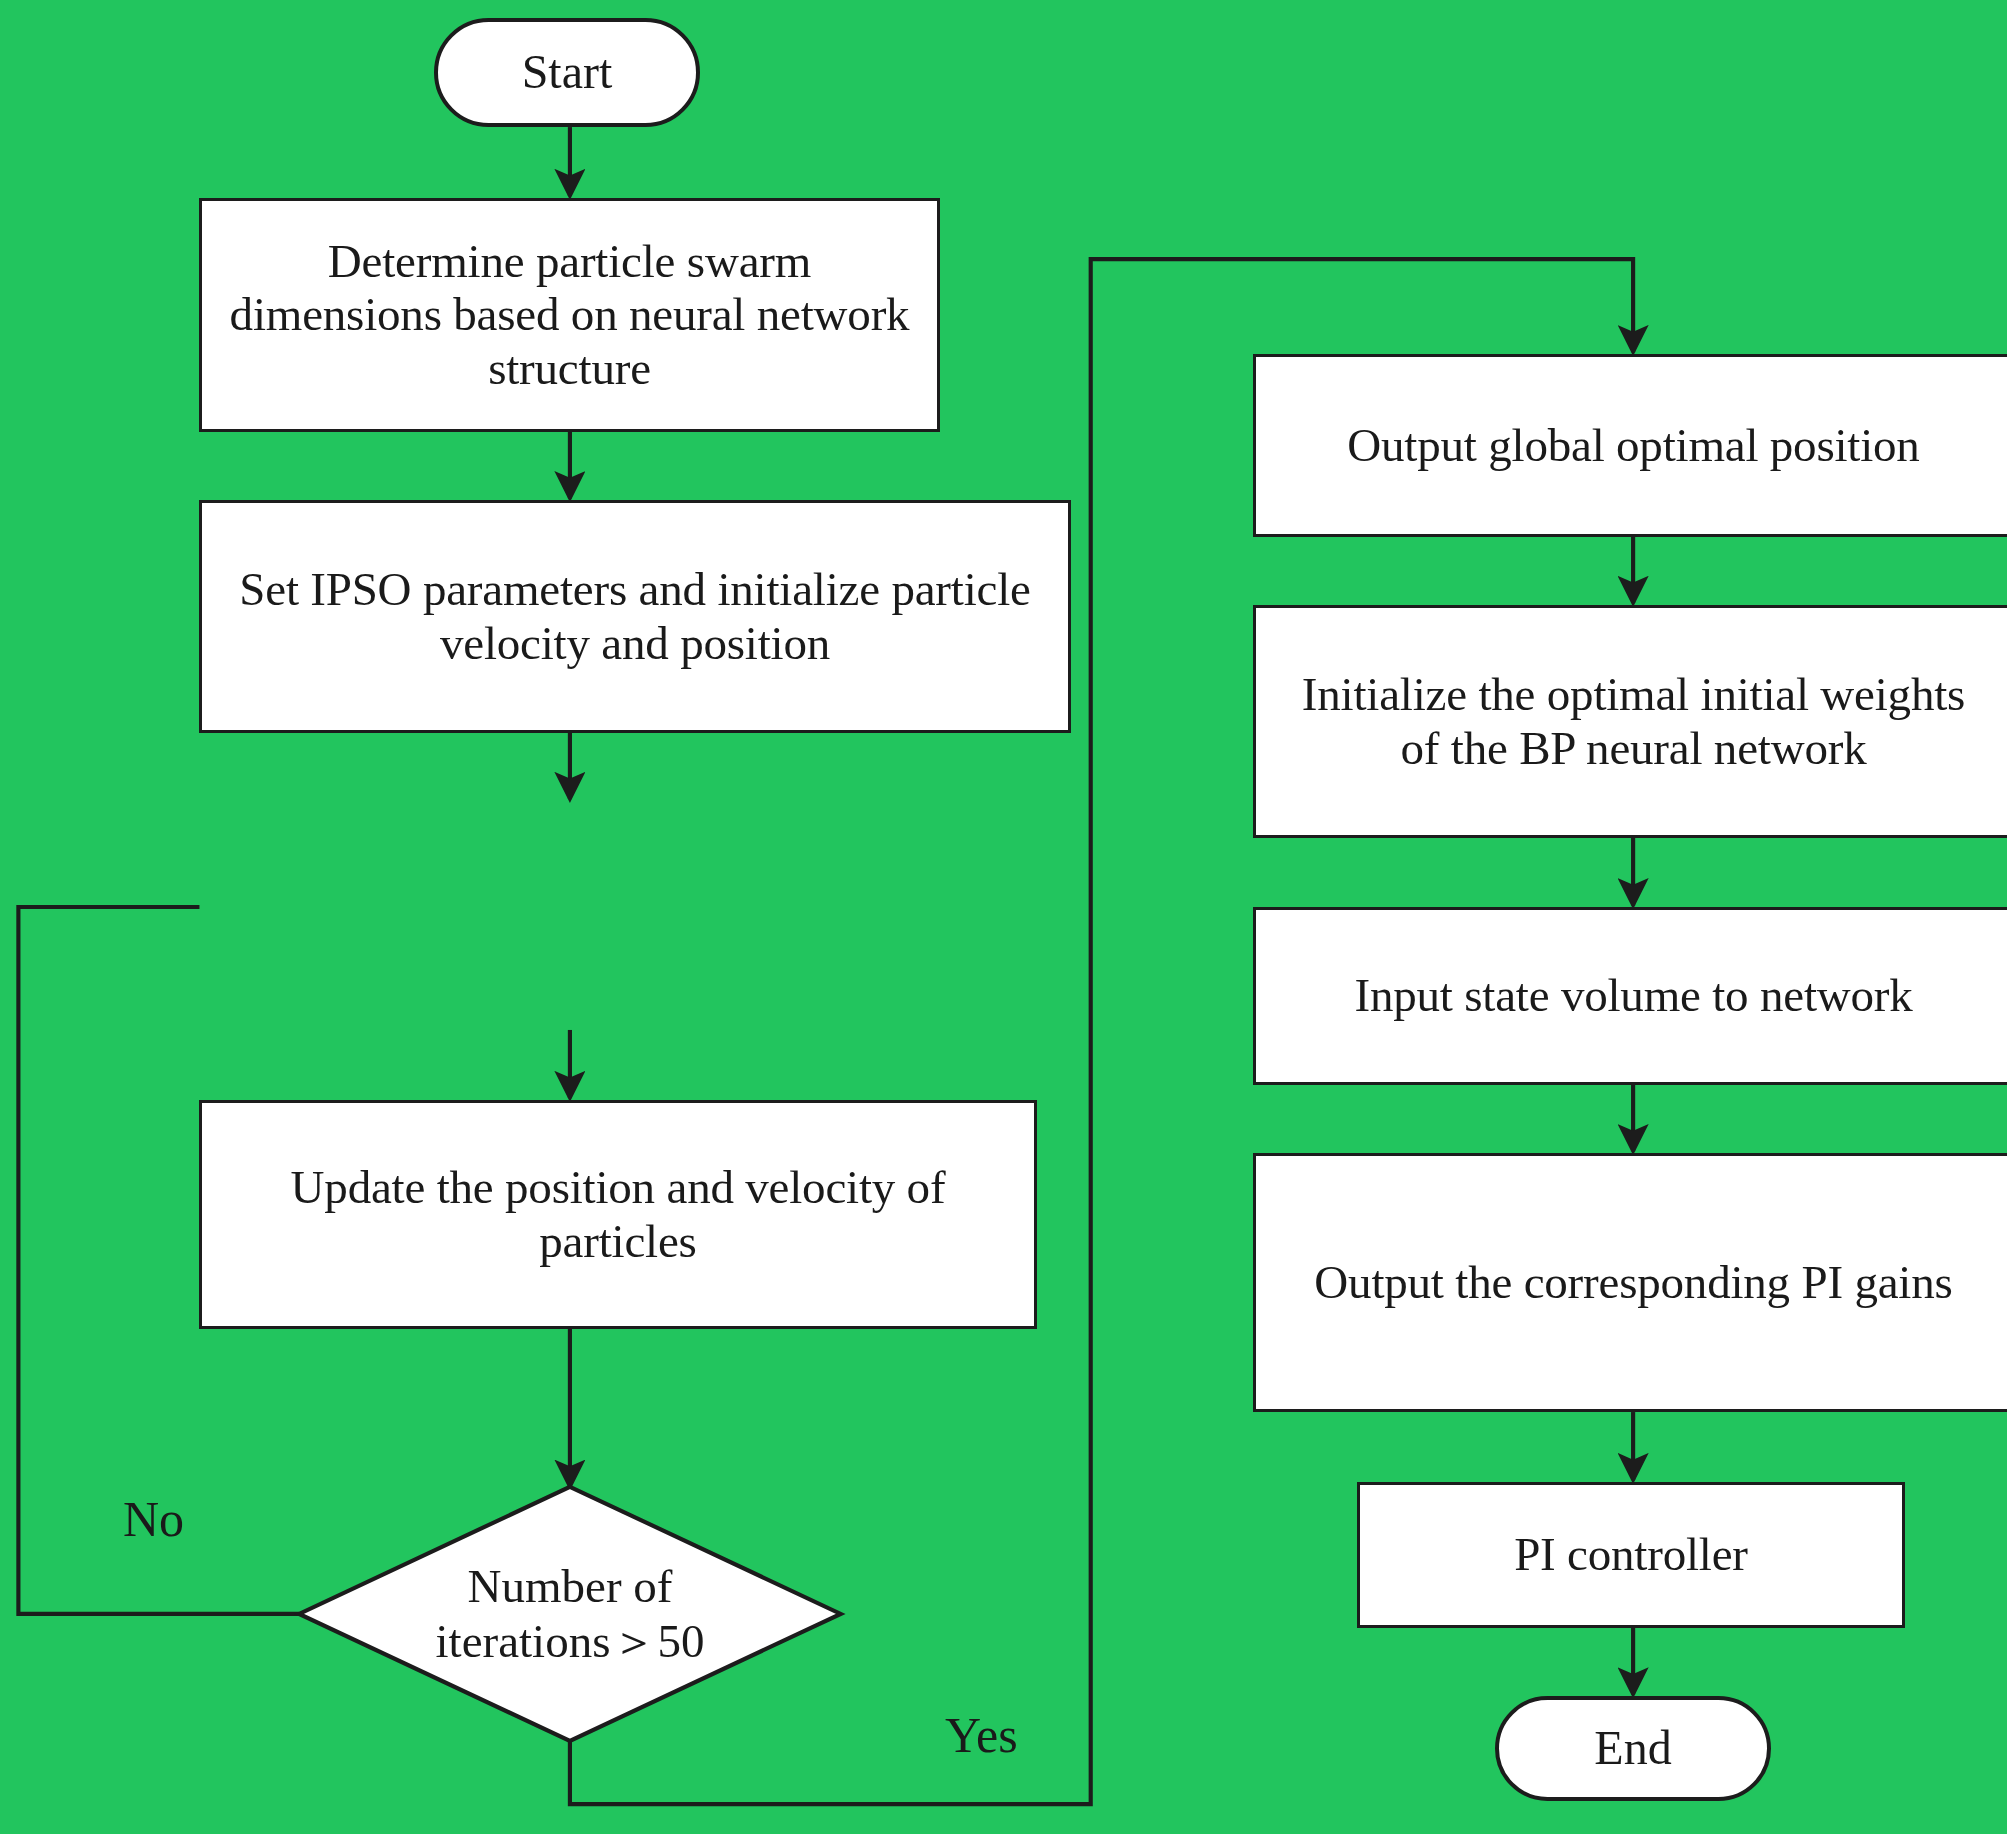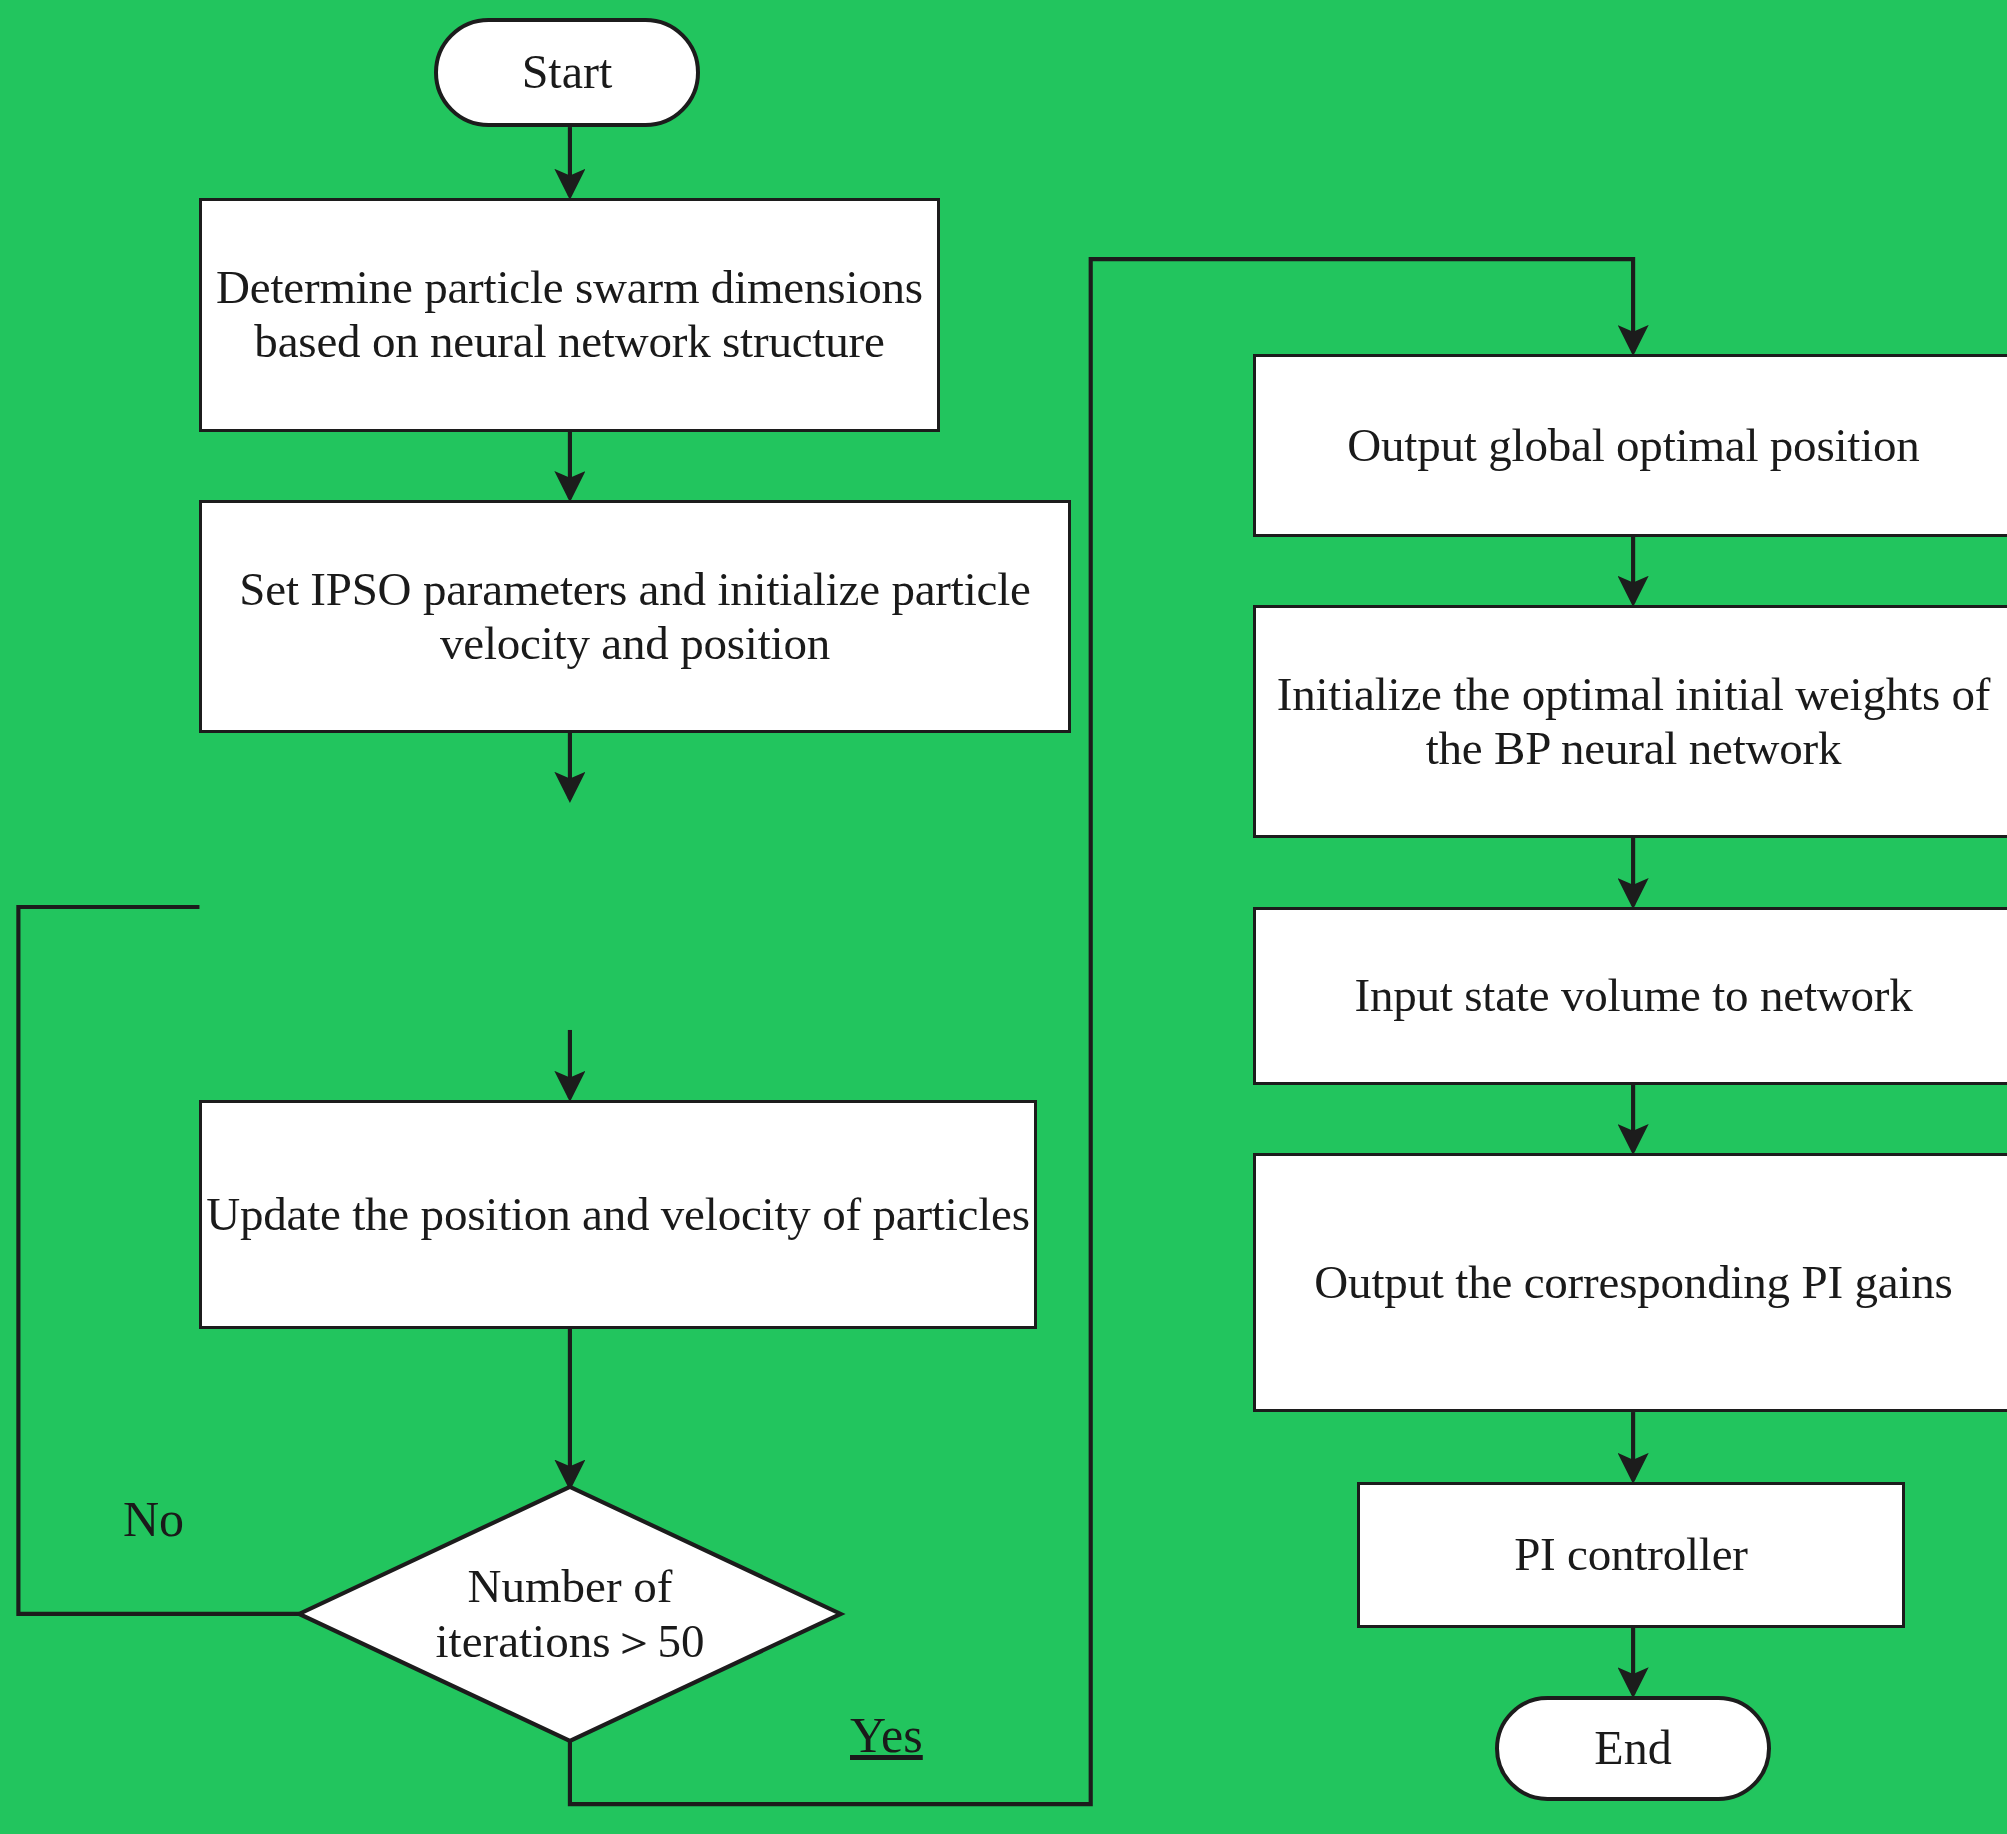--- a/index.html
+++ b/index.html
@@ -30,21 +30,21 @@
     justify-content: center;
     text-align: center;
     background: #ffffff;
   }
   .proc {
     border: 3.3px solid #1c1c1c;
   }
   .proc .label {
     font-size: 47px;
     line-height: 1.14;
-    padding: 0 2px;
+    padding: 0 27px;
     letter-spacing: -0.2px;
   }
   .term {
     border: 4.2px solid #1c1c1c;
     border-radius: 830px;
   }
   .term .label {
     font-size: 48px;
     line-height: 1.1;
   }
@@ -125,21 +125,21 @@
     <span class="label">Update the position and velocity of particles</span>
   </div>
 
   <div class="decision" style="left:299px; top:1487px; width:542px; height:254px;">
     <span class="dlabel">Number of
 iterations＞50</span>
   </div>
 
   <span class="edge-label" style="left:123px; top:1494px;">No</span>
 
-  <span class="edge-label" style="left:850px; top:1710px;text-decoration:underline;">Yes</span>
+  <span class="edge-label" style="left:945px; top:1710px;">Yes</span>
 
   <div class="node proc" style="left:1253px; top:354px; width:761px; height:183px;">
     <span class="label">Output global optimal position</span>
   </div>
 
   <div class="node proc" style="left:1253px; top:605px; width:761px; height:233px;">
     <span class="label">Initialize the optimal initial weights of the BP neural network</span>
   </div>
 
   <div class="node proc" style="left:1253px; top:907px; width:761px; height:178px;">

